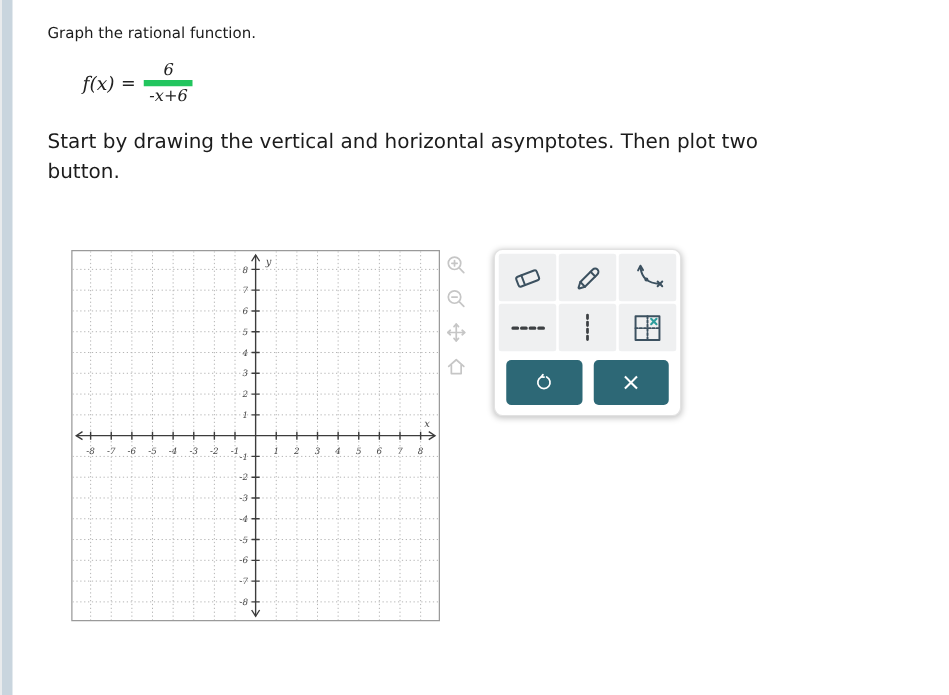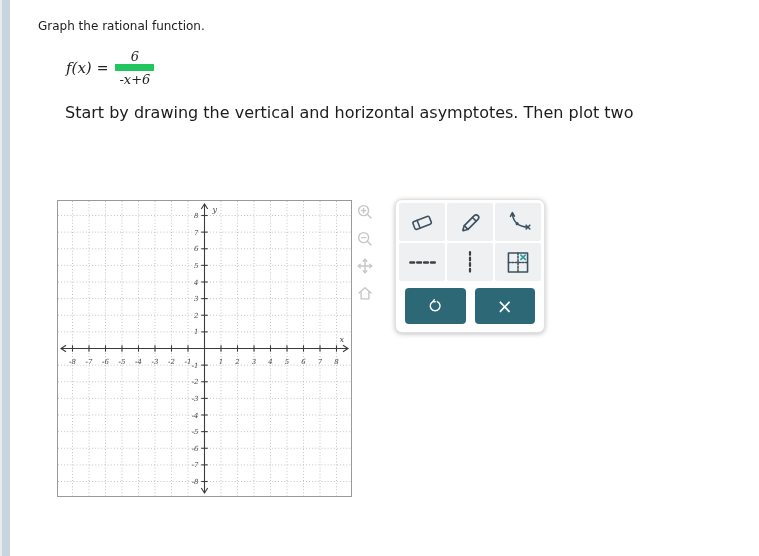--- a/index.html
+++ b/index.html
@@ -14,24 +14,24 @@
     font-family:"DejaVu Sans","Liberation Sans",sans-serif;color:var(--text);
   }
   .left-stripe{position:absolute;left:0;top:0;width:10px;height:556px;
     background:linear-gradient(to right,var(--stripe-outer) 0 2px,var(--stripe-inner) 2px 10px);}
   .title{position:absolute;left:38px;top:15px;font-size:12px;line-height:22px;}
   .formula{position:absolute;left:66px;top:49px;display:flex;align-items:center;
     font-family:"DejaVu Serif","Liberation Serif",serif;font-style:italic;color:#222;}
   .formula .lhs{font-size:15px;margin-right:5px;}
   .formula .eq{font-size:14px;margin-right:7px;font-style:normal;}
   .fraction{display:inline-flex;flex-direction:column;align-items:center;font-size:13px;line-height:15px;}
-  .fraction .den{border-top:7px solid #22c55e;padding:1px 4px 0 4px;}
+  .fraction .den{border-top:5px solid #22c55e;padding:1px 4px 0 4px;}
   .fraction .num{padding:0 6px;}
   .instructions{position:absolute;left:38px;top:101px;width:672px;font-size:16px;line-height:23.5px;}
-  .instructions div{white-space:nowrap;margin-left:27px;}
+  .instructions div{white-space:nowrap;}
 
   .graph-widget{position:absolute;left:57px;top:200px;width:295px;height:297px;
     border:1px solid var(--graph-border);background:#fff;box-sizing:border-box;cursor:crosshair;}
   .graph-widget svg{display:block;width:293px;height:295px;}
 
   .zoom-stack{position:absolute;left:355px;top:203px;display:flex;flex-direction:column;gap:9px;}
   .zoombtn{width:20px;height:18px;display:flex;align-items:center;justify-content:center;cursor:pointer;}
   .zoombtn svg{width:18px;height:18px;}
   .z{stroke:var(--zoom-icon);fill:none;stroke-width:1.3;stroke-linecap:round;stroke-linejoin:round;}
 
@@ -65,20 +65,21 @@
   <span class="lhs">f(x)</span>
   <span class="eq">=</span>
   <span class="fraction">
     <span class="num">6</span>
     <span class="den">-x+6</span>
   </span>
 </div>
 
 <div class="instructions">
   <div>Start by drawing the vertical and horizontal asymptotes. Then plot two</div>
+  <div>button.</div>
 </div>
 
 <div class="graph-widget">
   <svg id="grid-svg" xmlns="http://www.w3.org/2000/svg" viewBox="0 0 293 295">
       <g stroke="var(--grid-line)" stroke-width="0.8" stroke-dasharray="1,2.1">
         <line x1="14.5" y1="0" x2="14.5" y2="295"></line>
         <line x1="0" y1="280.5" x2="293" y2="280.5"></line>
         <line x1="31" y1="0" x2="31" y2="295"></line>
         <line x1="0" y1="263.875" x2="293" y2="263.875"></line>
         <line x1="47.5" y1="0" x2="47.5" y2="295"></line>

